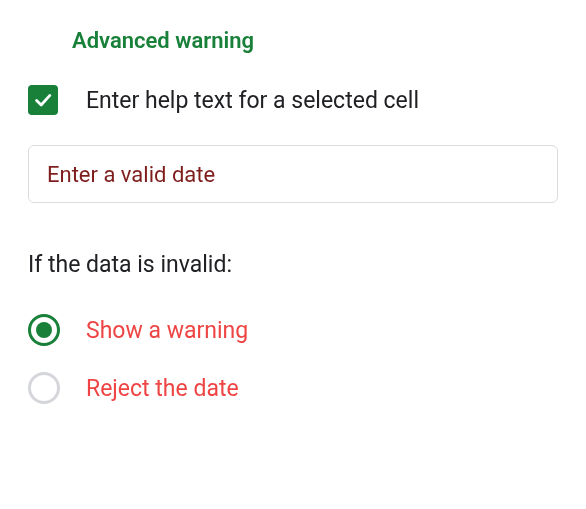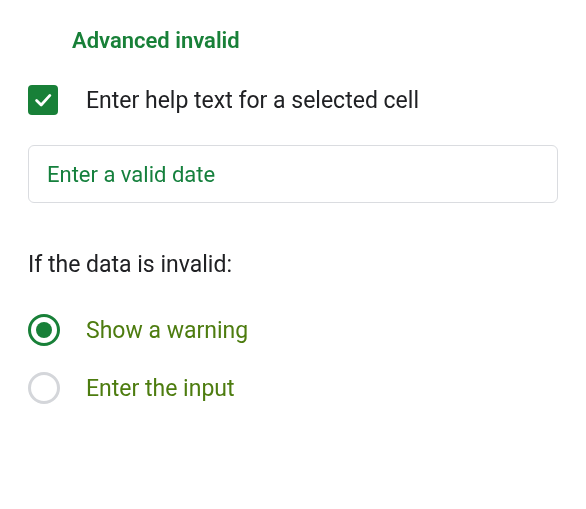--- a/index.html
+++ b/index.html
@@ -49,21 +49,21 @@
       font-weight: 400;
     }
     .text-input {
       width: 100%;
       height: 58px;
       border: 1px solid #dadce0;
       border-radius: 6px;
       padding: 1px 18px;
       font-size: 22px;
       font-family: inherit;
-      color: #15803d;
+      color: #7f1d1d;
       background: #ffffff;
       margin-bottom: 48px;
     }
     .text-input::placeholder {
       color: #5f6368;
     }
     .subsection-label {
       font-size: 23px;
       color: #202124;
       font-weight: 400;
@@ -96,30 +96,30 @@
       top: 50%;
       left: 50%;
       transform: translate(-50%, -50%);
     }
     .radio.unselected {
       border: 3px solid #d4d6da;
       background: #ffffff;
     }
     .radio-label {
       font-size: 23px;
-      color: #4d7c0f;
+      color: #ef4444;
       font-weight: 400;
     }
   </style>
 </head>
 <body>
 
 
 
-<div class="section-title">Advanced invalid</div>
+<div class="section-title">Advanced warning</div>
 
 <div class="checkbox-row">
   <div class="checkbox">
     <svg viewBox="0 0 24 24">
       <path d="M5 12.5 L10 17.5 L19.5 7" stroke="#ffffff" stroke-width="3" fill="none" stroke-linecap="round" stroke-linejoin="round"></path>
     </svg>
   </div>
   <div class="checkbox-label">Enter help text for a selected cell</div>
 </div>
 
@@ -127,17 +127,17 @@
 
 <div class="subsection-label">If the data is invalid:</div>
 
 <div class="radio-row">
   <div class="radio selected"></div>
   <div class="radio-label">Show a warning</div>
 </div>
 
 <div class="radio-row">
   <div class="radio unselected"></div>
-  <div class="radio-label">Enter the input</div>
+  <div class="radio-label">Reject the date</div>
 </div>
 
 
 
 
 </body></html>

